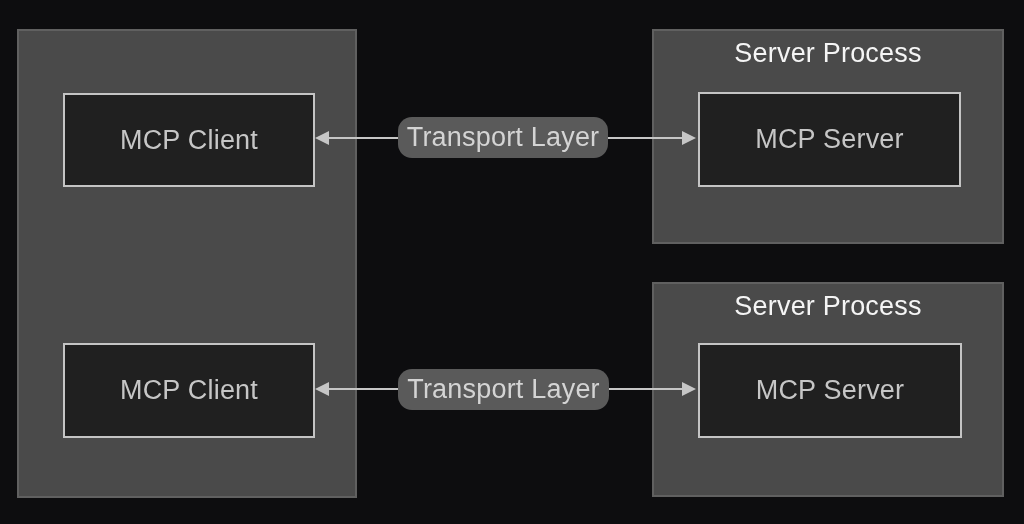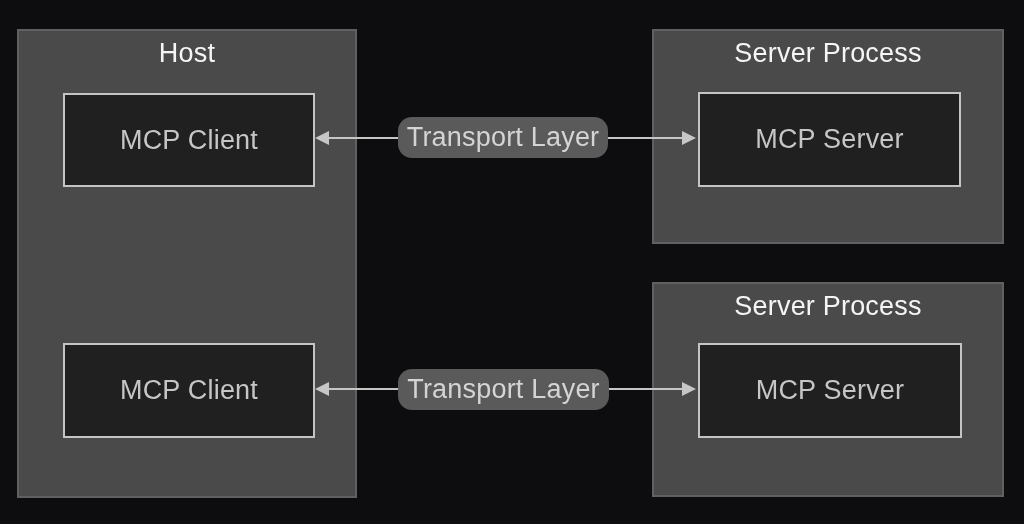--- a/index.html
+++ b/index.html
@@ -84,21 +84,20 @@
   }
   .arrows line    { stroke: var(--arrow); stroke-width: 2; }
   .arrows polygon { fill: var(--arrow); }
 </style>
 </head>
 <body>
 
 <div class="canvas">
 
   <div class="process host">
-    <div class="process-title">Host</div>
     <div class="node client-1">
       <span>MCP Client</span>
     </div>
     <div class="node client-2">
       <span>MCP Client</span>
     </div>
   </div>
 
   <div class="process server-1">
     <div class="process-title">Server Process</div>

